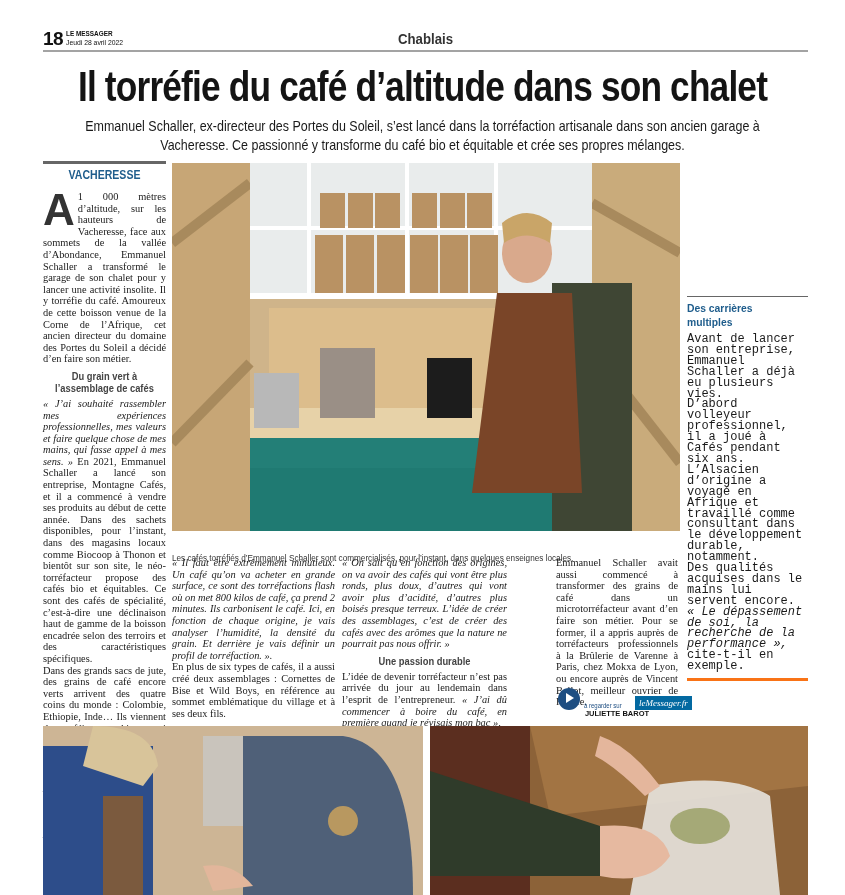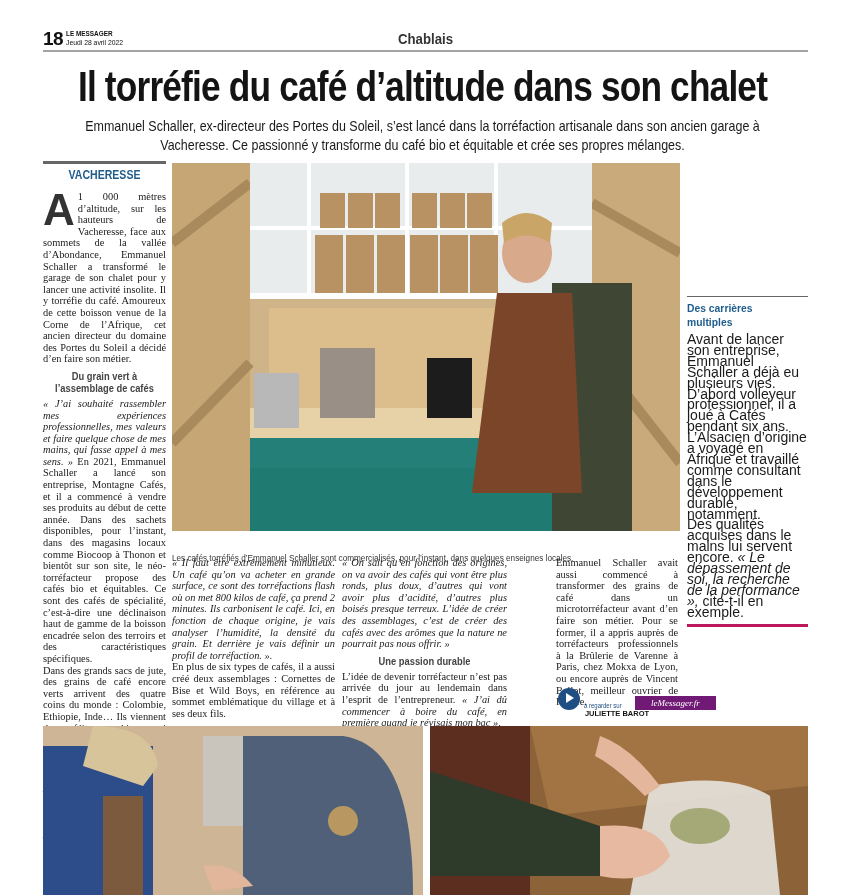--- a/index.html
+++ b/index.html
@@ -24,30 +24,30 @@
   .dropcap { float: left; font-family: "Liberation Sans", sans-serif; font-weight: bold; font-size: 44px; line-height: 36px; color: #333; margin: 1px 3px 0 0; }
 
   .photo-main { position: absolute; left: 172px; top: 163px; width: 508px; height: 368px; overflow: hidden; background: #c9ab7c; }
   .caption { position: absolute; left: 172px; top: 554px; width: 508px; font-family: "Liberation Sans", sans-serif; font-size: 8.2px; line-height: 10px; color: #333; }
 
   .col-2 { left: 172px; top: 557px; width: 163px; }
   .col-3 { left: 342px; top: 557px; width: 163px; }
 
   .byline { font-family: "Liberation Sans", sans-serif; font-weight: bold; font-size: 7.5px; text-align: center; margin-top: 0; color: #111; }
 
-  .sidebar-box { position: absolute; left: 687px; top: 296px; width: 121px; border-top: 1px solid #666; border-bottom: 3px solid #be185d; padding: 4px 0 6px 0; }
+  .sidebar-box { position: absolute; left: 687px; top: 296px; width: 121px; border-top: 1px solid #666; border-bottom: 3px solid #f97316; padding: 4px 0 6px 0; }
   .sidebar-title { font-family: "Liberation Sans", sans-serif; font-weight: bold; font-size: 11.5px; line-height: 14px; color: #1f5d8c; margin-bottom: 5px; transform: scaleX(0.9); transform-origin: left; }
-  .sidebar-body { font-family: Liberation Sans, sans-serif; font-size: 14px; line-height: 10.9px; color: #1a1a1a; }
+  .sidebar-body { font-family: Liberation Mono, monospace; font-size: 12px; line-height: 10.9px; color: #1a1a1a; }
   .sidebar-body p { margin: 0; }
 
   .video-link { position: absolute; left: 558px; top: 686px; height: 24px; display: flex; align-items: flex-end; gap: 4px; }
   .video-circle { width: 22px; height: 22px; border-radius: 50%; background: #1e4e82; position: relative; }
   .video-circle::after { content: ""; position: absolute; left: 8px; top: 5px; border-left: 8px solid #fff; border-top: 5px solid transparent; border-bottom: 5px solid transparent; }
   .video-text { font-family: "Liberation Sans", sans-serif; font-size: 7.5px; color: #1e4e82; transform: scaleX(0.8); transform-origin: left; }
-  .brand-logo { background: #701a75; color: #fff; font-family: "Liberation Serif", serif; font-style: italic; font-size: 9px; padding: 2px 16px; }
+  .brand-logo { background: #0369a1; color: #fff; font-family: "Liberation Serif", serif; font-style: italic; font-size: 9px; padding: 2px 4px; }
 
   .photo-bottom-left { position: absolute; left: 43px; top: 726px; width: 380px; height: 169px; overflow: hidden; }
   .photo-bottom-right { position: absolute; left: 430px; top: 726px; width: 378px; height: 169px; overflow: hidden; }
   svg { display: block; }
 </style>
 </head>
 <body>
 
 <div class="header">
   <div class="page-num">18</div>

